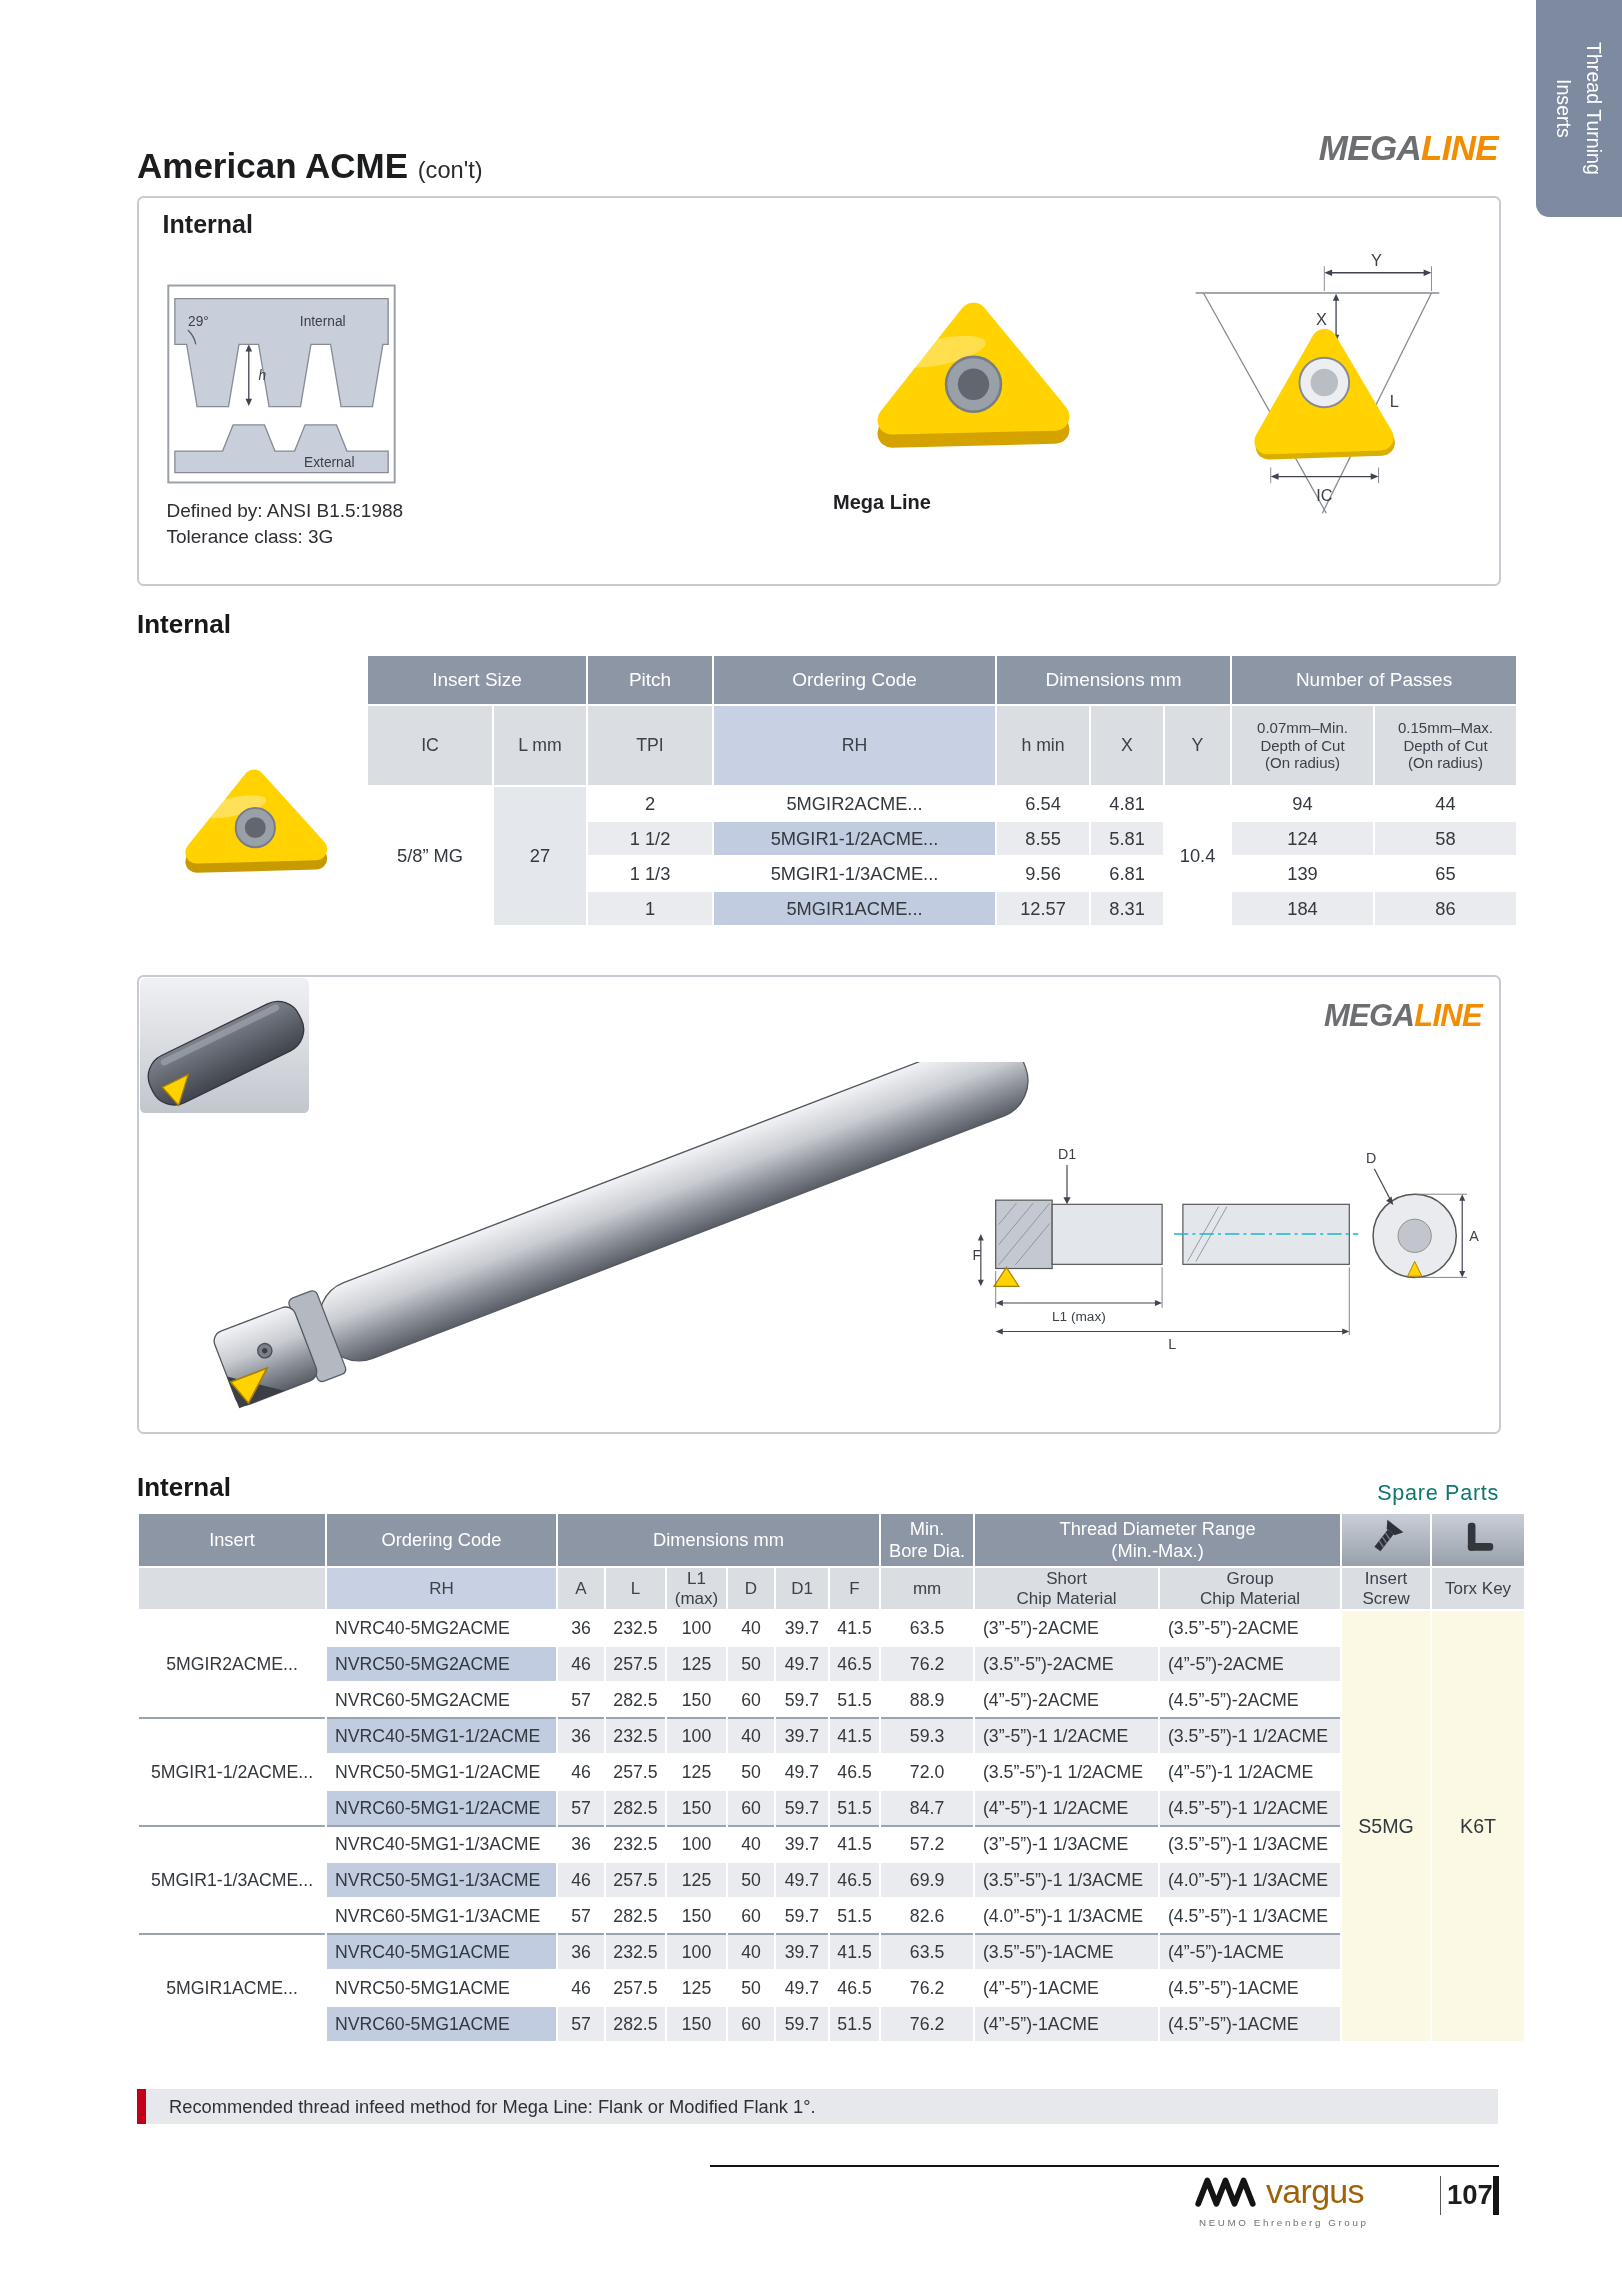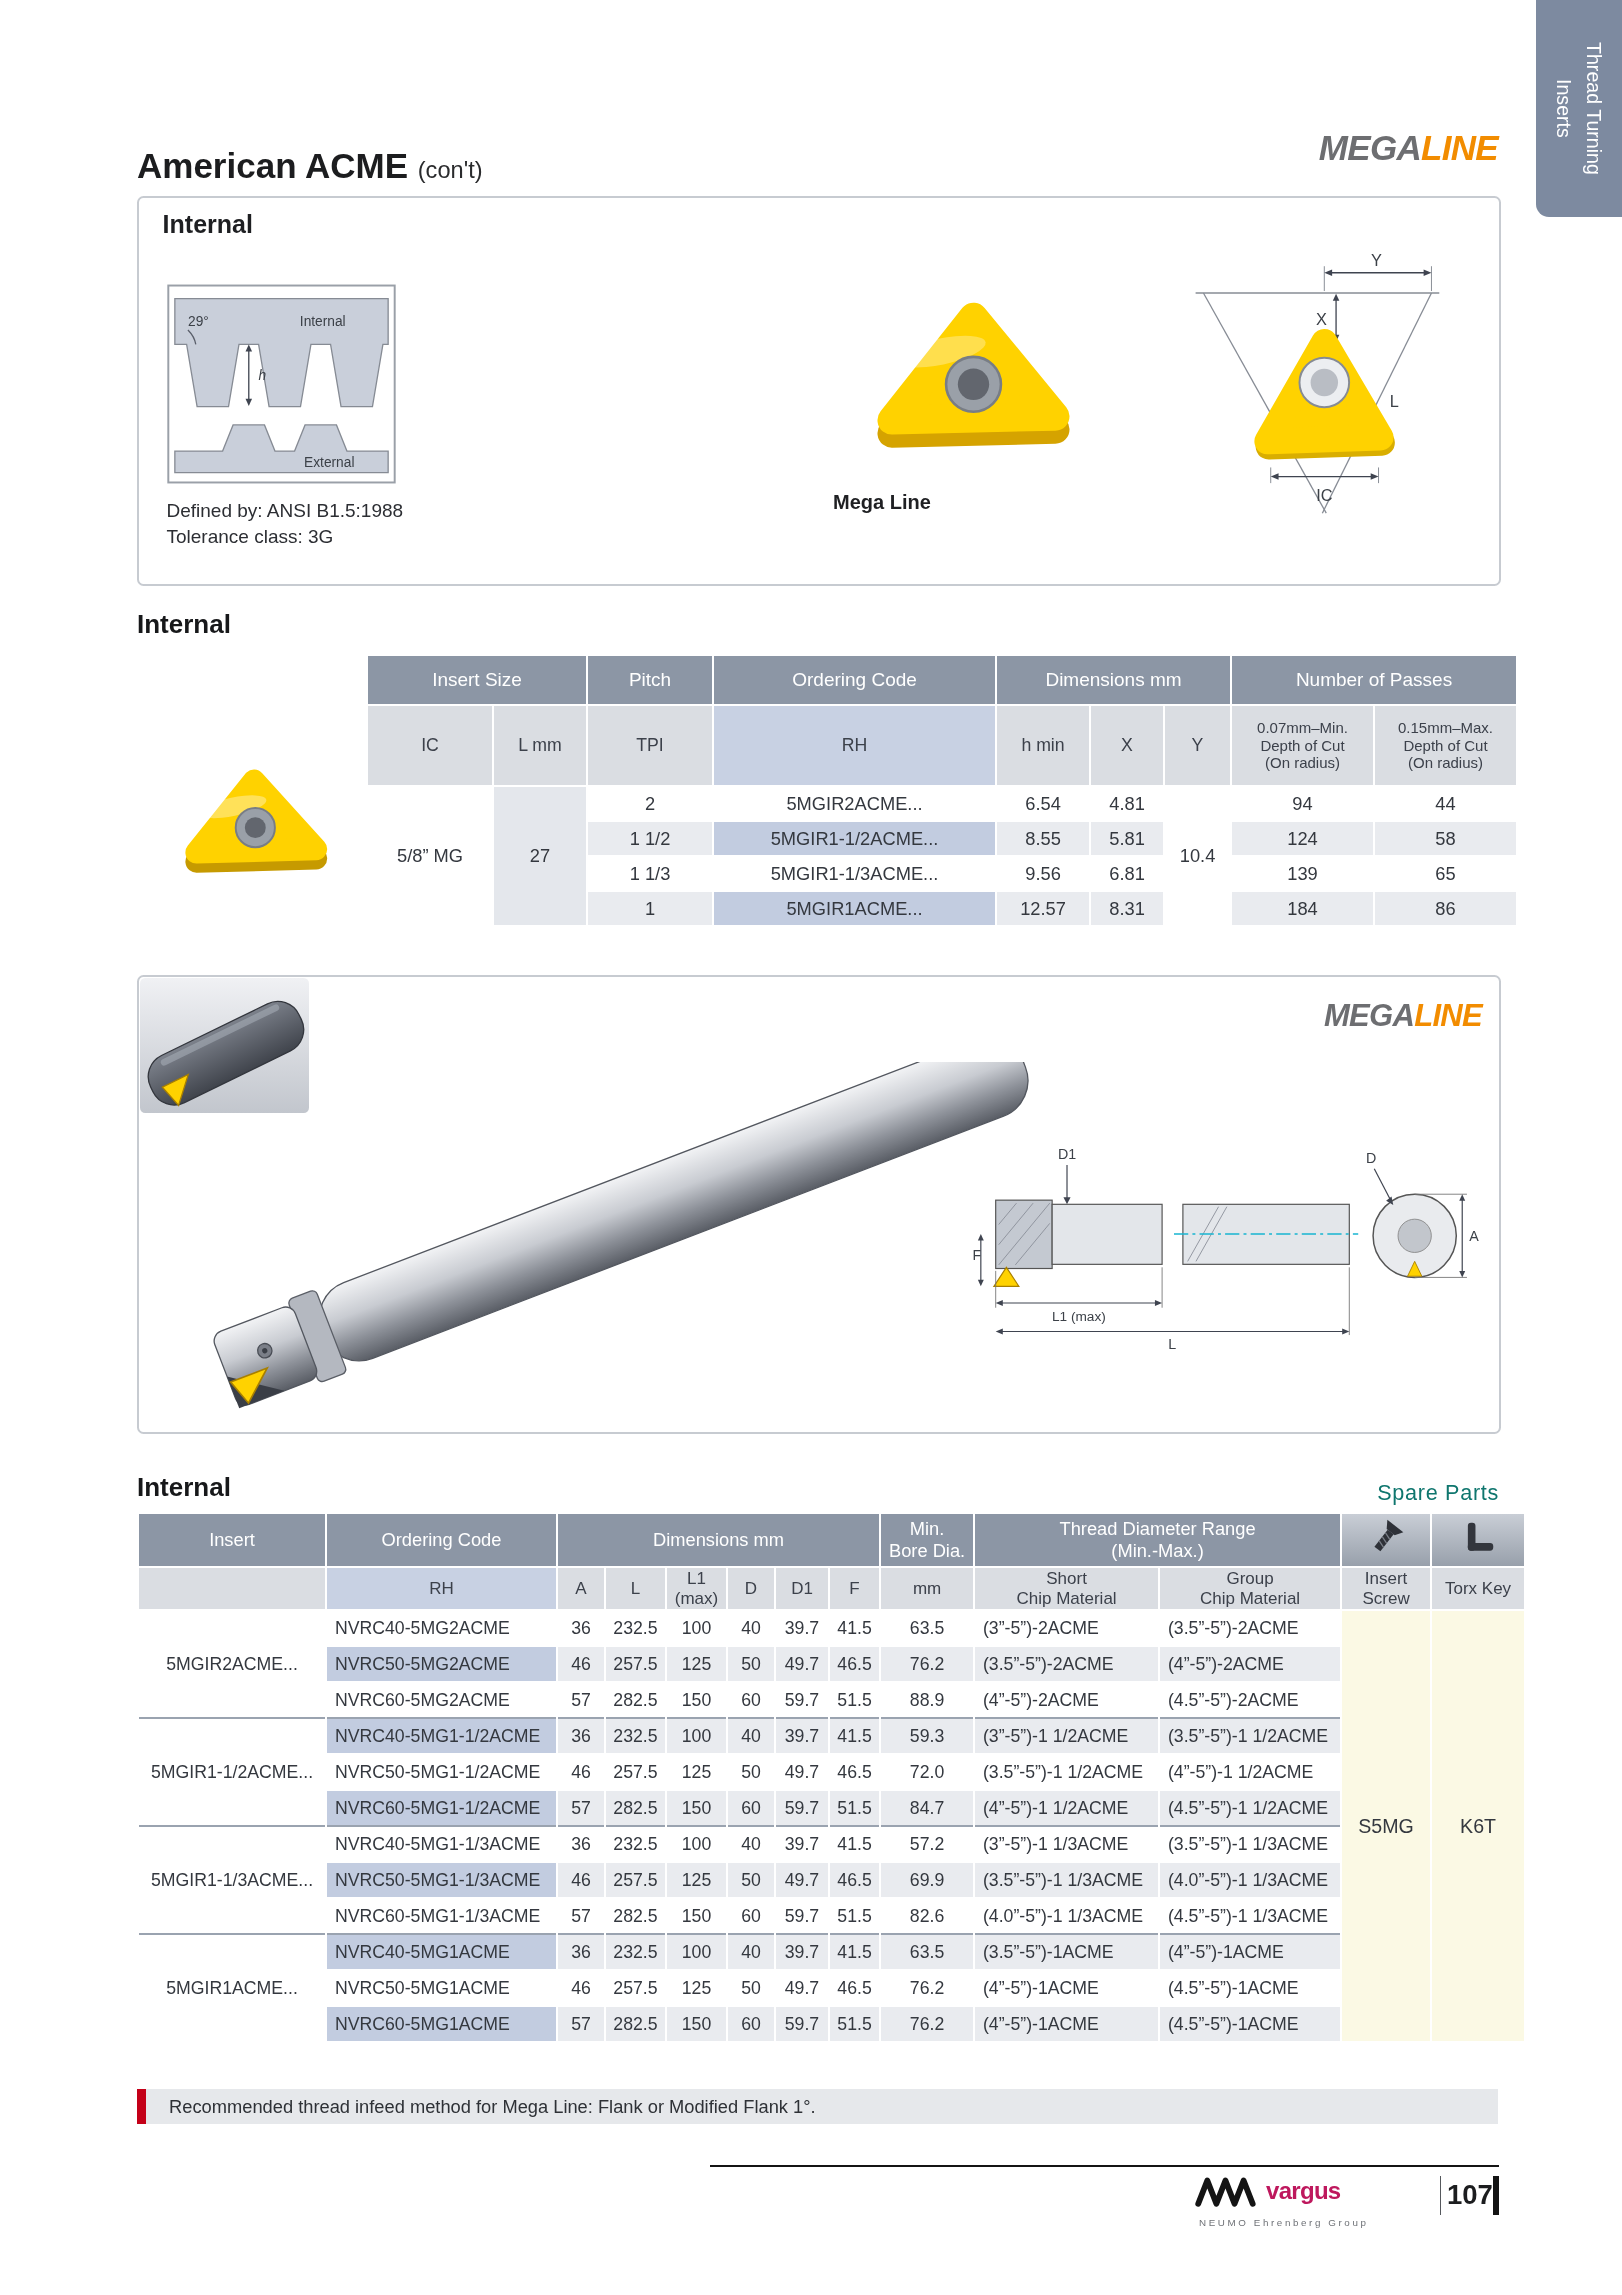--- a/index.html
+++ b/index.html
@@ -63,21 +63,21 @@
 
   
   .note{position:absolute;left:137px;top:2089px;width:1361px;height:35px;background:#E6E8EB;
         display:flex;align-items:center;}
   .note .red{width:8.5px;height:35px;background:#C40018;flex:0 0 auto;}
   .note .txt{font-size:18.3px;color:#2e3136;padding-left:23.6px;}
 
   
   .foot-rule{position:absolute;left:710px;top:2165px;width:789px;height:2px;background:#141414;}
   .vargus{position:absolute;left:1194px;top:2174px;display:flex;align-items:flex-start;}
-  .vargus .word{font-size:24px;font-weight:700;color:#be185d;letter-spacing:-0.7px;line-height:34px;}
+  .vargus .word{font-size:34px;font-weight:400;color:#a16207;letter-spacing:-0.7px;line-height:34px;}
   .vargus-sub{position:absolute;left:1199px;top:2217px;font-size:9.8px;letter-spacing:2.6px;color:#6f7277;}
   .foot-div{position:absolute;left:1440px;top:2176px;width:1.3px;height:39px;background:#55585d;}
   .page-num{position:absolute;left:1447px;top:2179px;width:43px;text-align:center;
             font-size:27.5px;font-weight:700;color:#1c1d1f;}
   .foot-bar{position:absolute;left:1493px;top:2176px;width:5.9px;height:39px;background:#141414;}
 
   svg text{font-family:"Liberation Sans",sans-serif;fill:#3c4148;}
 </style>
 </head>
 <body>

